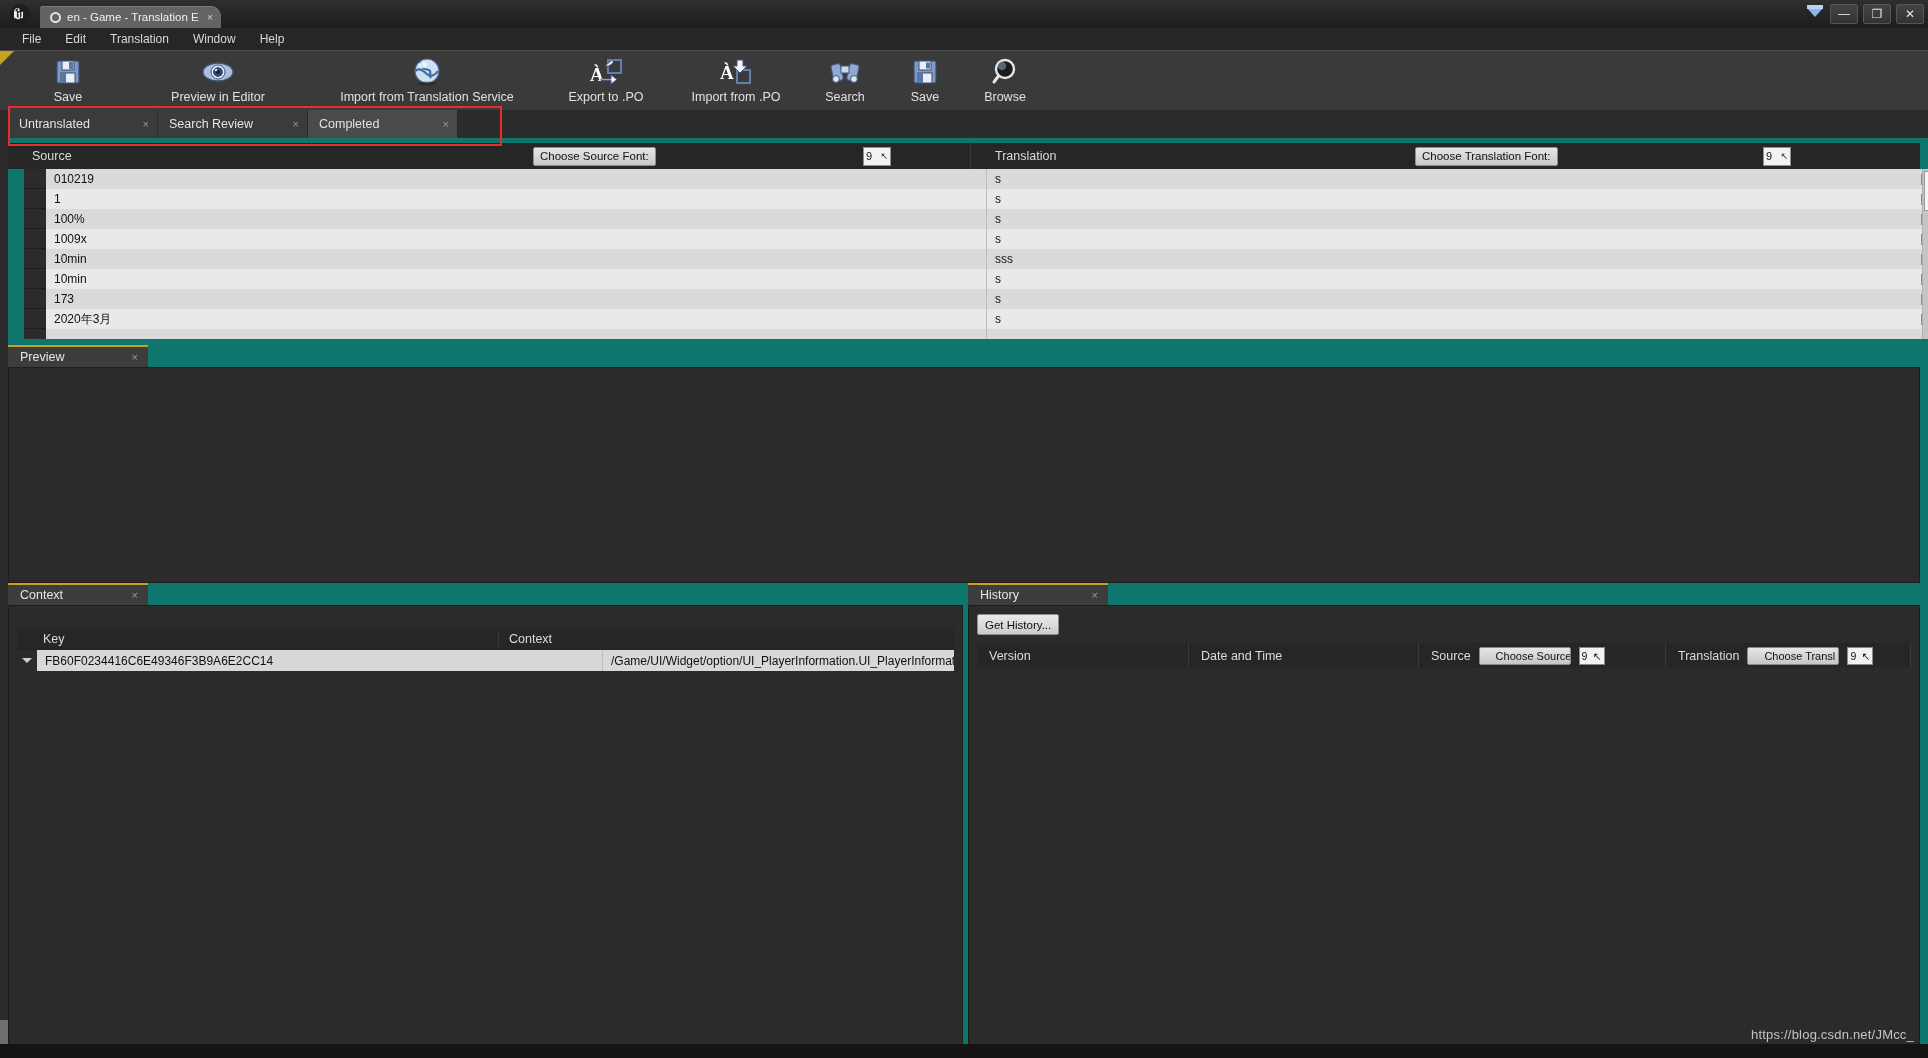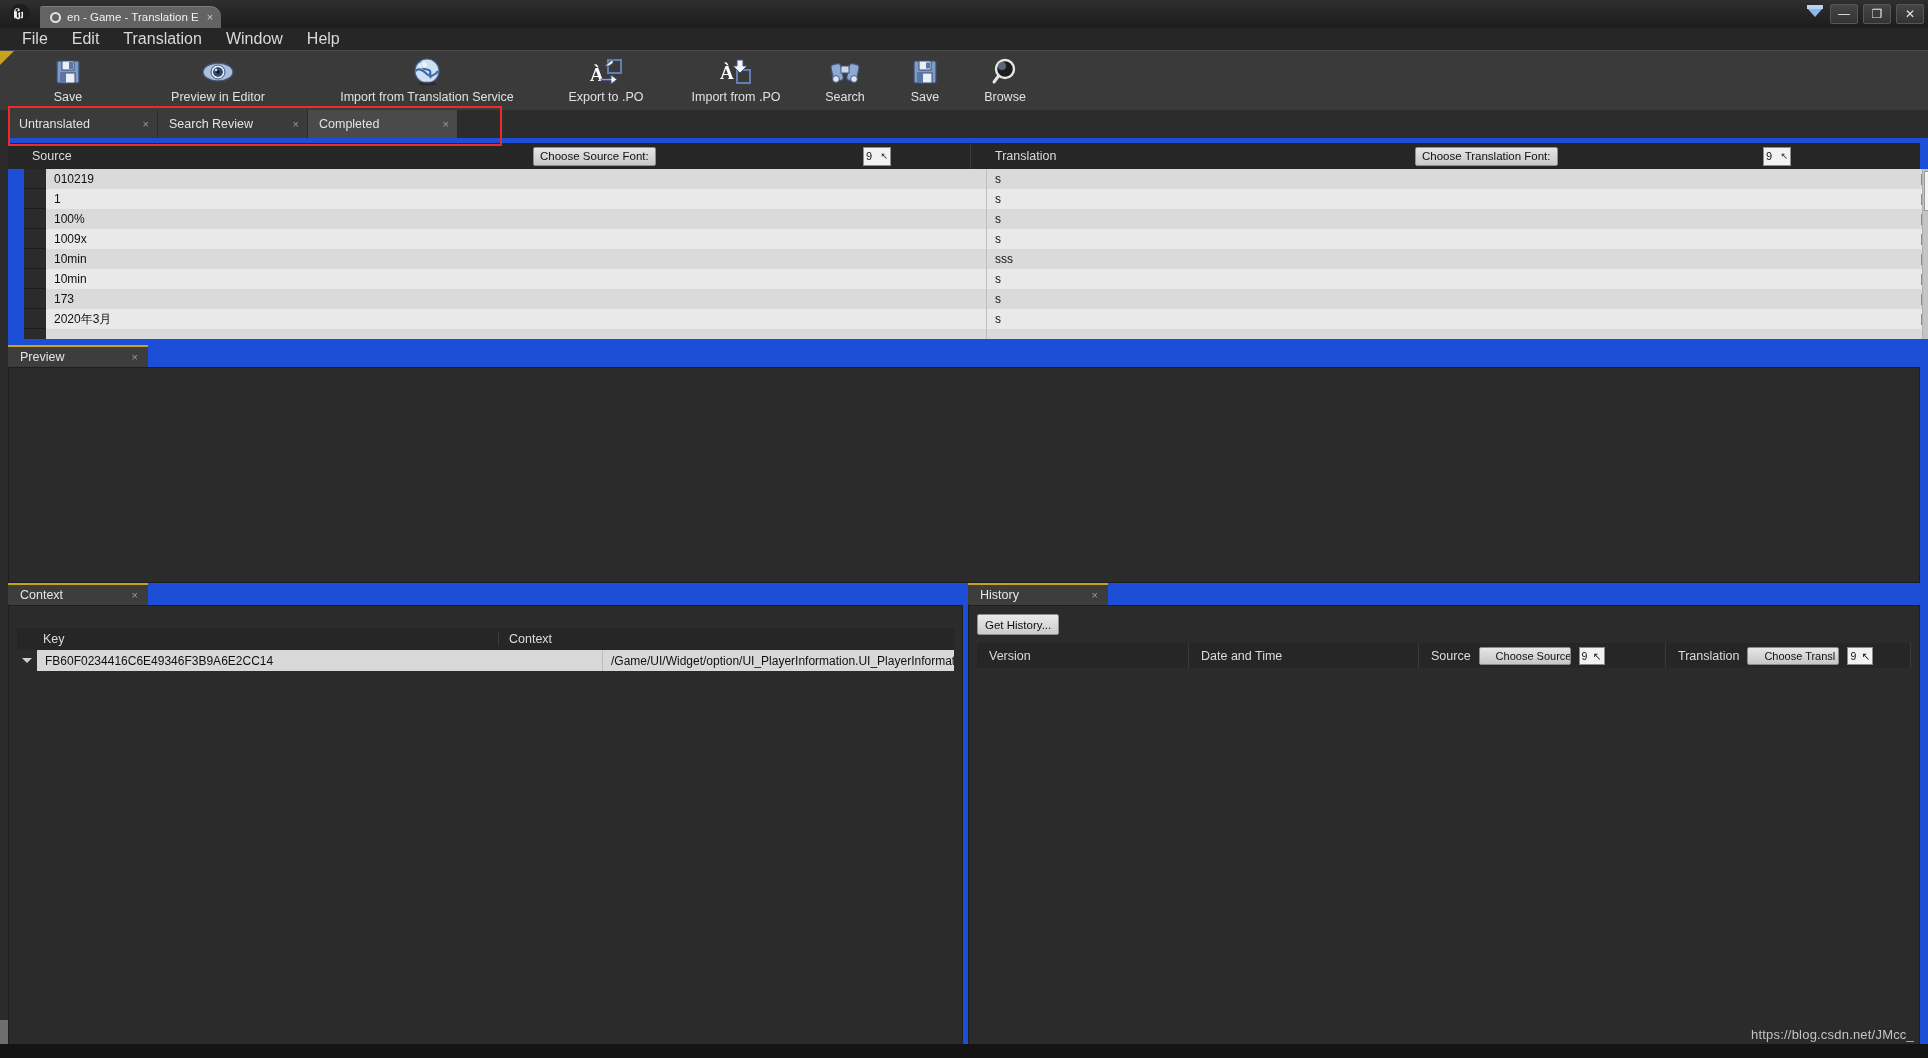--- a/index.html
+++ b/index.html
@@ -4,21 +4,21 @@
 <style>
   * { box-sizing: border-box; margin: 0; padding: 0; }
   html, body {
     width: 1928px; height: 1058px;
     background: #1b1b1b;
     font-family: "Liberation Sans", sans-serif;
     overflow: hidden;
   }
   .app {
     position: relative; width: 1928px; height: 1058px;
-    background: #1d4ed8;
+    background: #0f766e;
   }
 
   
   .titlebar {
     position: absolute; left: 0; top: 0; width: 1928px; height: 28px;
     background: linear-gradient(to bottom, #2f2f2f 0%, #242424 55%, #1d1d1d 100%);
     display: flex; align-items: flex-end;
   }
   .ue-logo {
     width: 40px; height: 28px; display: flex; align-items: center; justify-content: center;
@@ -61,21 +61,21 @@
     display: flex; align-items: center; justify-content: center;
     color: #e6e6e6; font-size: 12px; line-height: 1;
   }
 
   
   .menubar {
     position: absolute; left: 0; top: 28px; width: 1928px; height: 22px;
     background: #262626; display: flex; align-items: center; padding-left: 10px; gap: 0;
   }
   .menu-item {
-    font-size: 16px; color: #d9d9d9; padding: 2px 12px; line-height: 1;
+    font-size: 12px; color: #d9d9d9; padding: 2px 12px; line-height: 1;
   }
 
   
   .toolbar {
     position: absolute; left: 0; top: 50px; width: 1928px; height: 60px;
     background: #3a3a3a;
     border-top: 1px solid #4a4a4a;
     display: flex; align-items: flex-start; padding-left: 12px;
   }
   .tb-corner {

